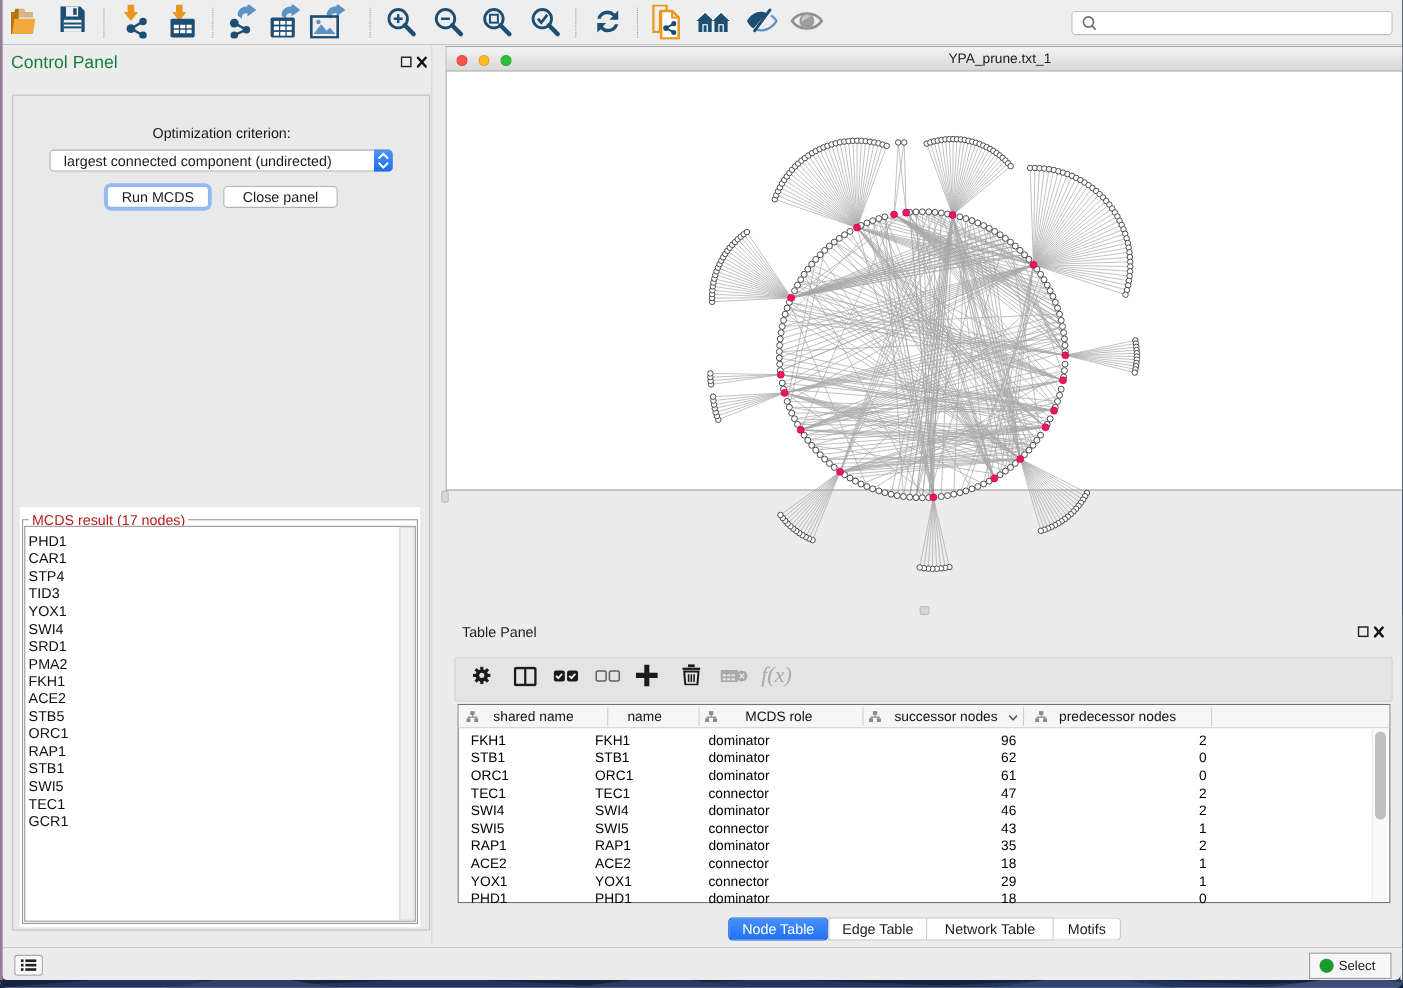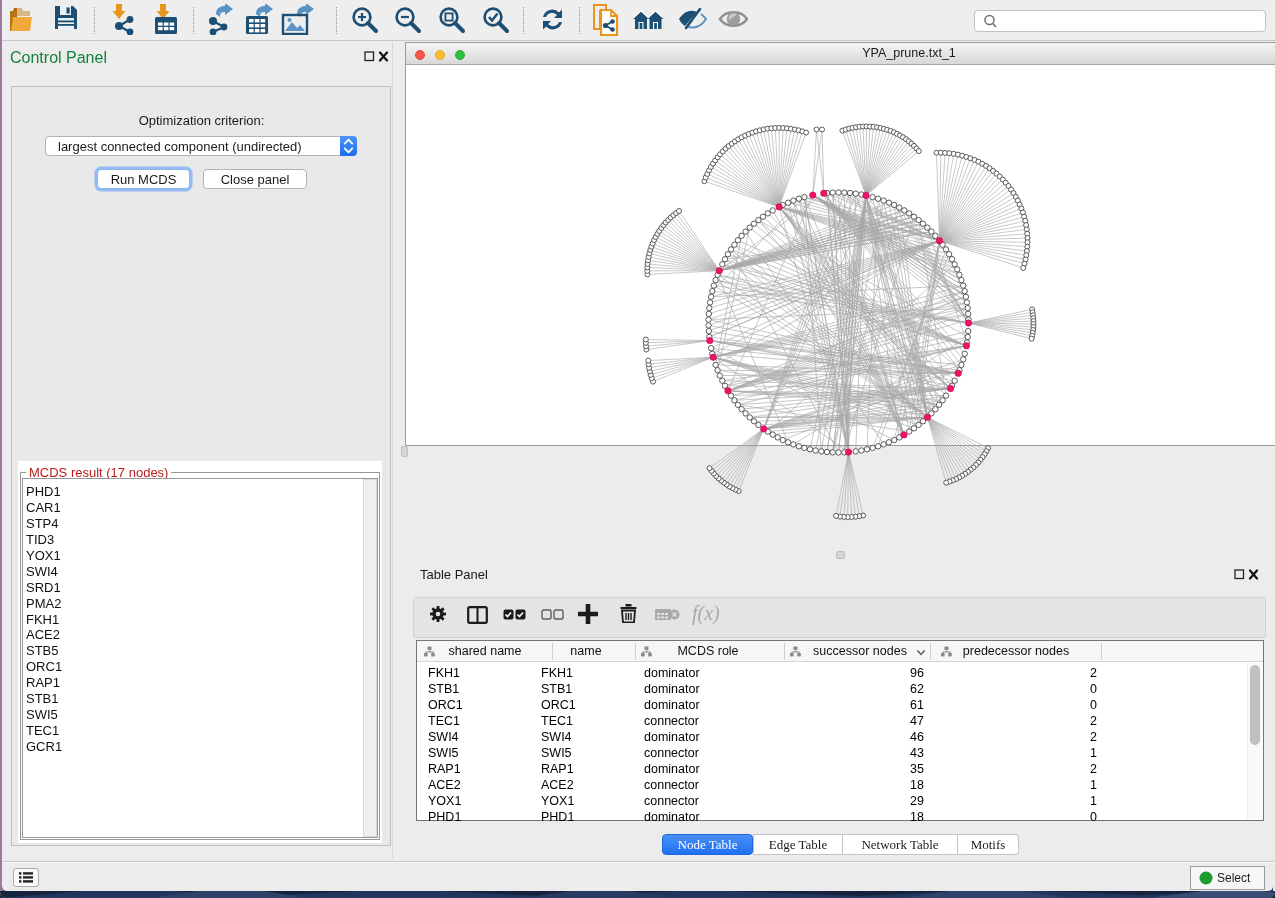--- a/index.html
+++ b/index.html
@@ -66,21 +66,21 @@
               border:1px solid #d2d2d2; border-radius:2px; }
 .tbl { position:absolute; left:11px; top:78px; right:11px; height:181px; background:#fff;
        border:1px solid #737373; }
 .tbl-head { position:absolute; left:0; top:0; right:0; height:21px; background:#f6f6f6;
             border-bottom:1px solid #d4d4d4; font-size:12.5px; color:#111; }
 .th-sep { position:absolute; top:2px; height:17px; width:0; border-left:1px solid #cfcfcf; }
 .tbl-rows { position:absolute; left:0; top:24px; right:0; bottom:0; font-size:12.5px; color:#000; }
 .row { position:absolute; height:16px; line-height:16px; width:100%; }
 .scrollv { position:absolute; right:1px; top:1px; width:15px; bottom:1px; background:#fafafa; border-left:1px solid #ececec; }
 .thumbv { position:absolute; left:2px; top:2px; width:10px; height:80px; background:#c0c0c0; border-radius:5px; }
-.btabs { position:absolute; left:257px; top:272px; height:21px; display:flex;font-family:Liberation Serif, serif; }
+.btabs { position:absolute; left:257px; top:272px; height:21px; display:flex; }
 .btab { height:21px; background:#fff; border:1px solid #c4c4c4; border-left:none; font-size:13px;
         color:#1b1b1b; text-align:center; line-height:20px; }
 .btab.last { border-radius:0 4px 4px 0; }
 .btab.sel { background:linear-gradient(#4a90f8,#1f70f2); color:#fff; border:1px solid #1e67e0;
             border-radius:4px; }
 </style>
 </head>
 <body>
 <div class="app">
 <svg width="1275" height="898" style="position:absolute;left:0;top:0;z-index:8;pointer-events:none;" viewBox="0 0 1275 898">

